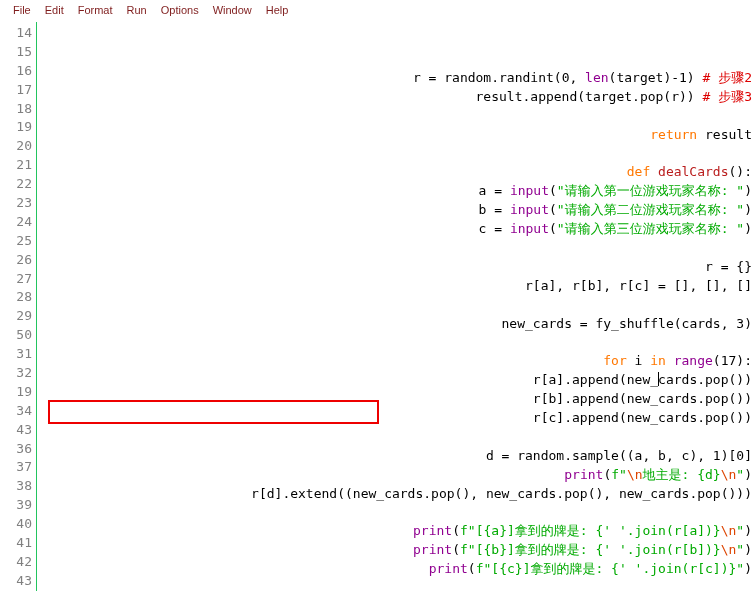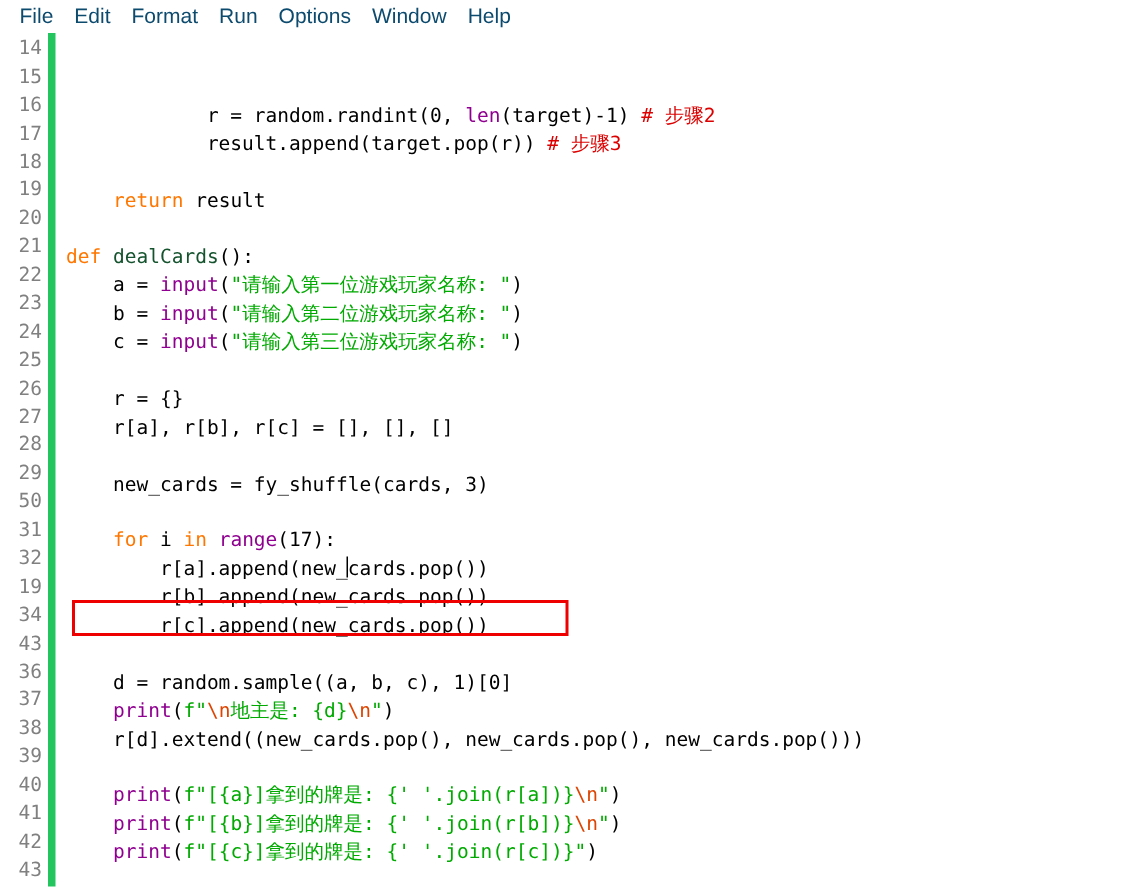--- a/index.html
+++ b/index.html
@@ -16,22 +16,22 @@
 
   
   .menubar {
     height: 21px;
     background: #ffffff;
     display: flex;
     align-items: center;
     padding-left: 6px;
     box-sizing: border-box;
     font-family: "Liberation Sans", sans-serif;
-    font-size: 14px;
-    color: #0c4a6e;
+    font-size: 11px;
+    color: #7f1d1d;
   }
   .menu-item {
     padding: 0 7px;
     line-height: 21px;
     white-space: nowrap;
     cursor: default;
   }
 
   
   .editor {
@@ -44,21 +44,21 @@
   .gutter {
     width: 37px;
     min-width: 37px;
     box-sizing: border-box;
     padding-top: 2px;
     text-align: right;
     padding-right: 4px;
     color: #808080;
     font-family: "DejaVu Sans Mono", "Liberation Mono", monospace;
     font-size: 13px;
-    border-right: 5px solid #22c55e;
+    border-right: 1px solid #22c55e;
     user-select: none;
   }
   .gutter div {
     height: 18.9px;
     line-height: 18.9px;
   }
   .code {
     position: relative;
     flex: 1;
     padding-top: 2px;
@@ -66,26 +66,27 @@
     font-family: "DejaVu Sans Mono", "Liberation Mono", monospace;
     font-size: 13px;
     color: #000000;
     white-space: pre;
     overflow: hidden;
   }
   .code .ln {
     height: 18.9px;
     line-height: 18.9px;
     white-space: pre;
+    text-align: right;
   }
 
   
   .kw   { color: #ff7700; }        
   .bi   { color: #900090; }        
-  .fn   { color: #14532d; }        
+  .fn   { color: #b91c1c; }        
   .str  { color: #00aa00; }        
   .esc  { color: #dd4400; }        
   .cmt  { color: #dd0000; }        
 
   
   .redbox {
     position: absolute;
     border: 2px solid #ee0000;
     pointer-events: none;
     box-sizing: border-box;

